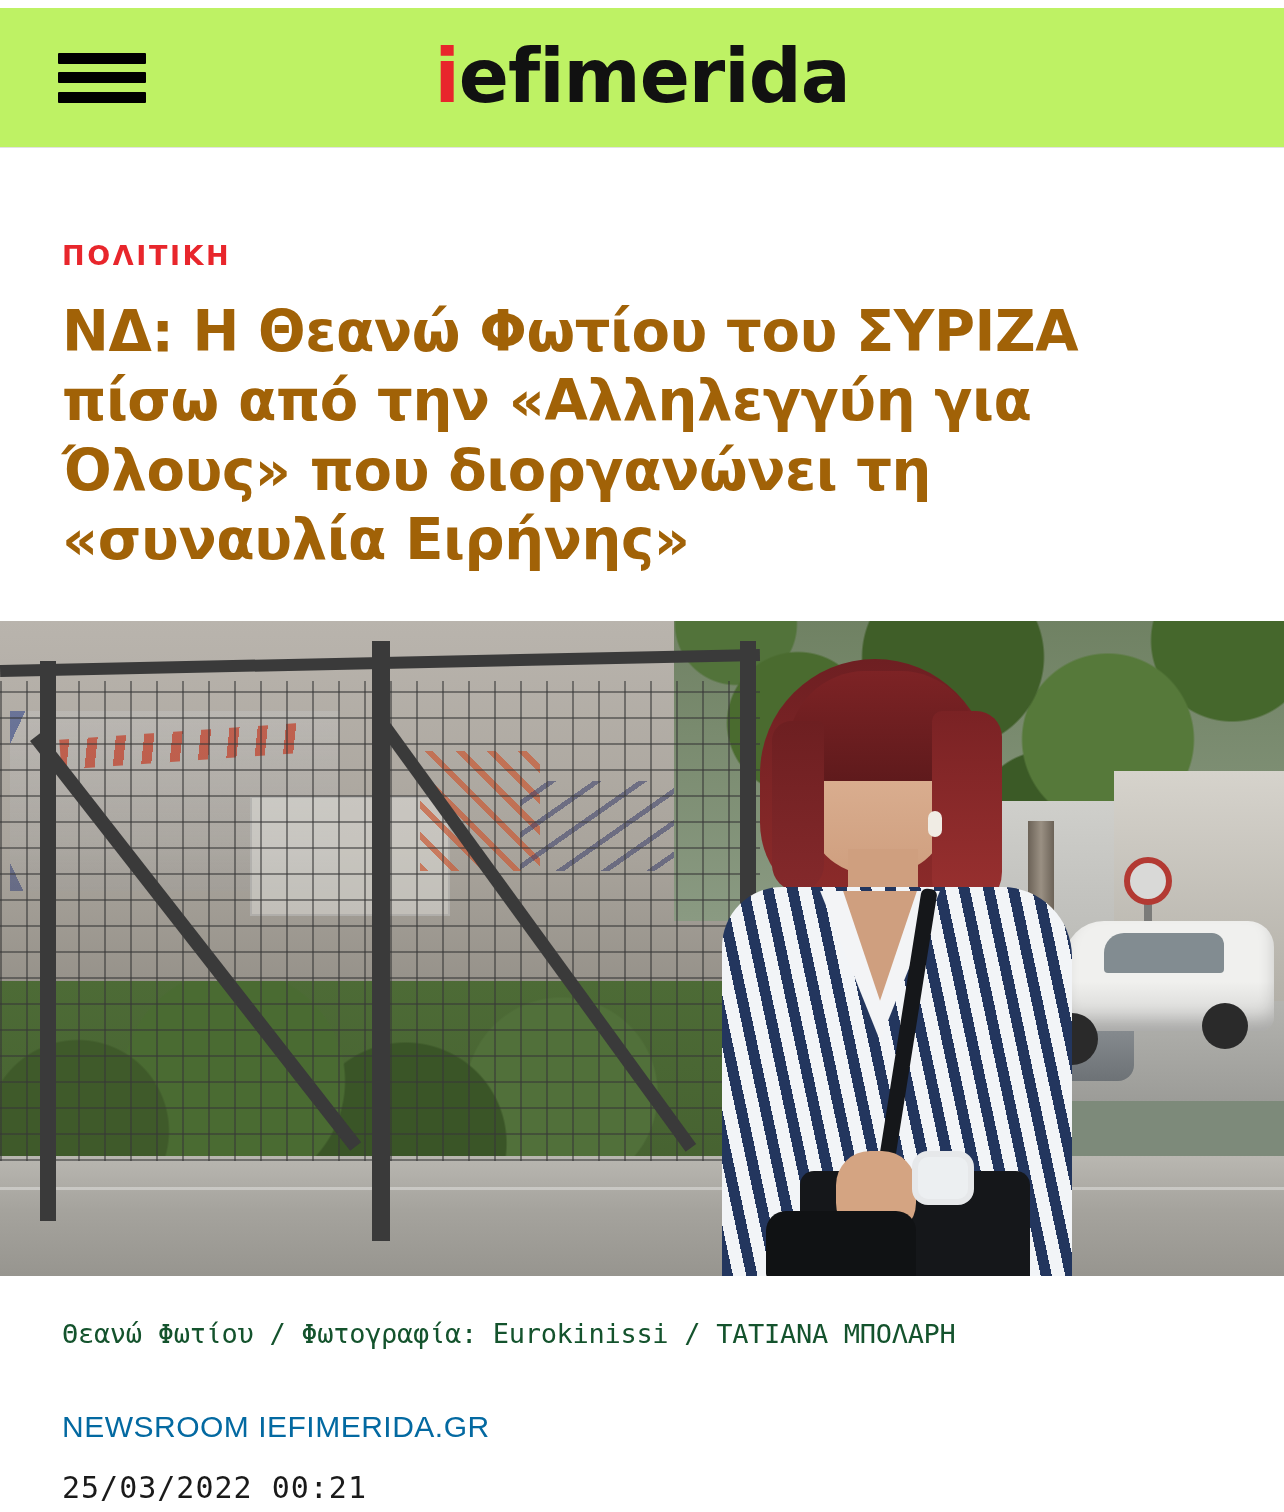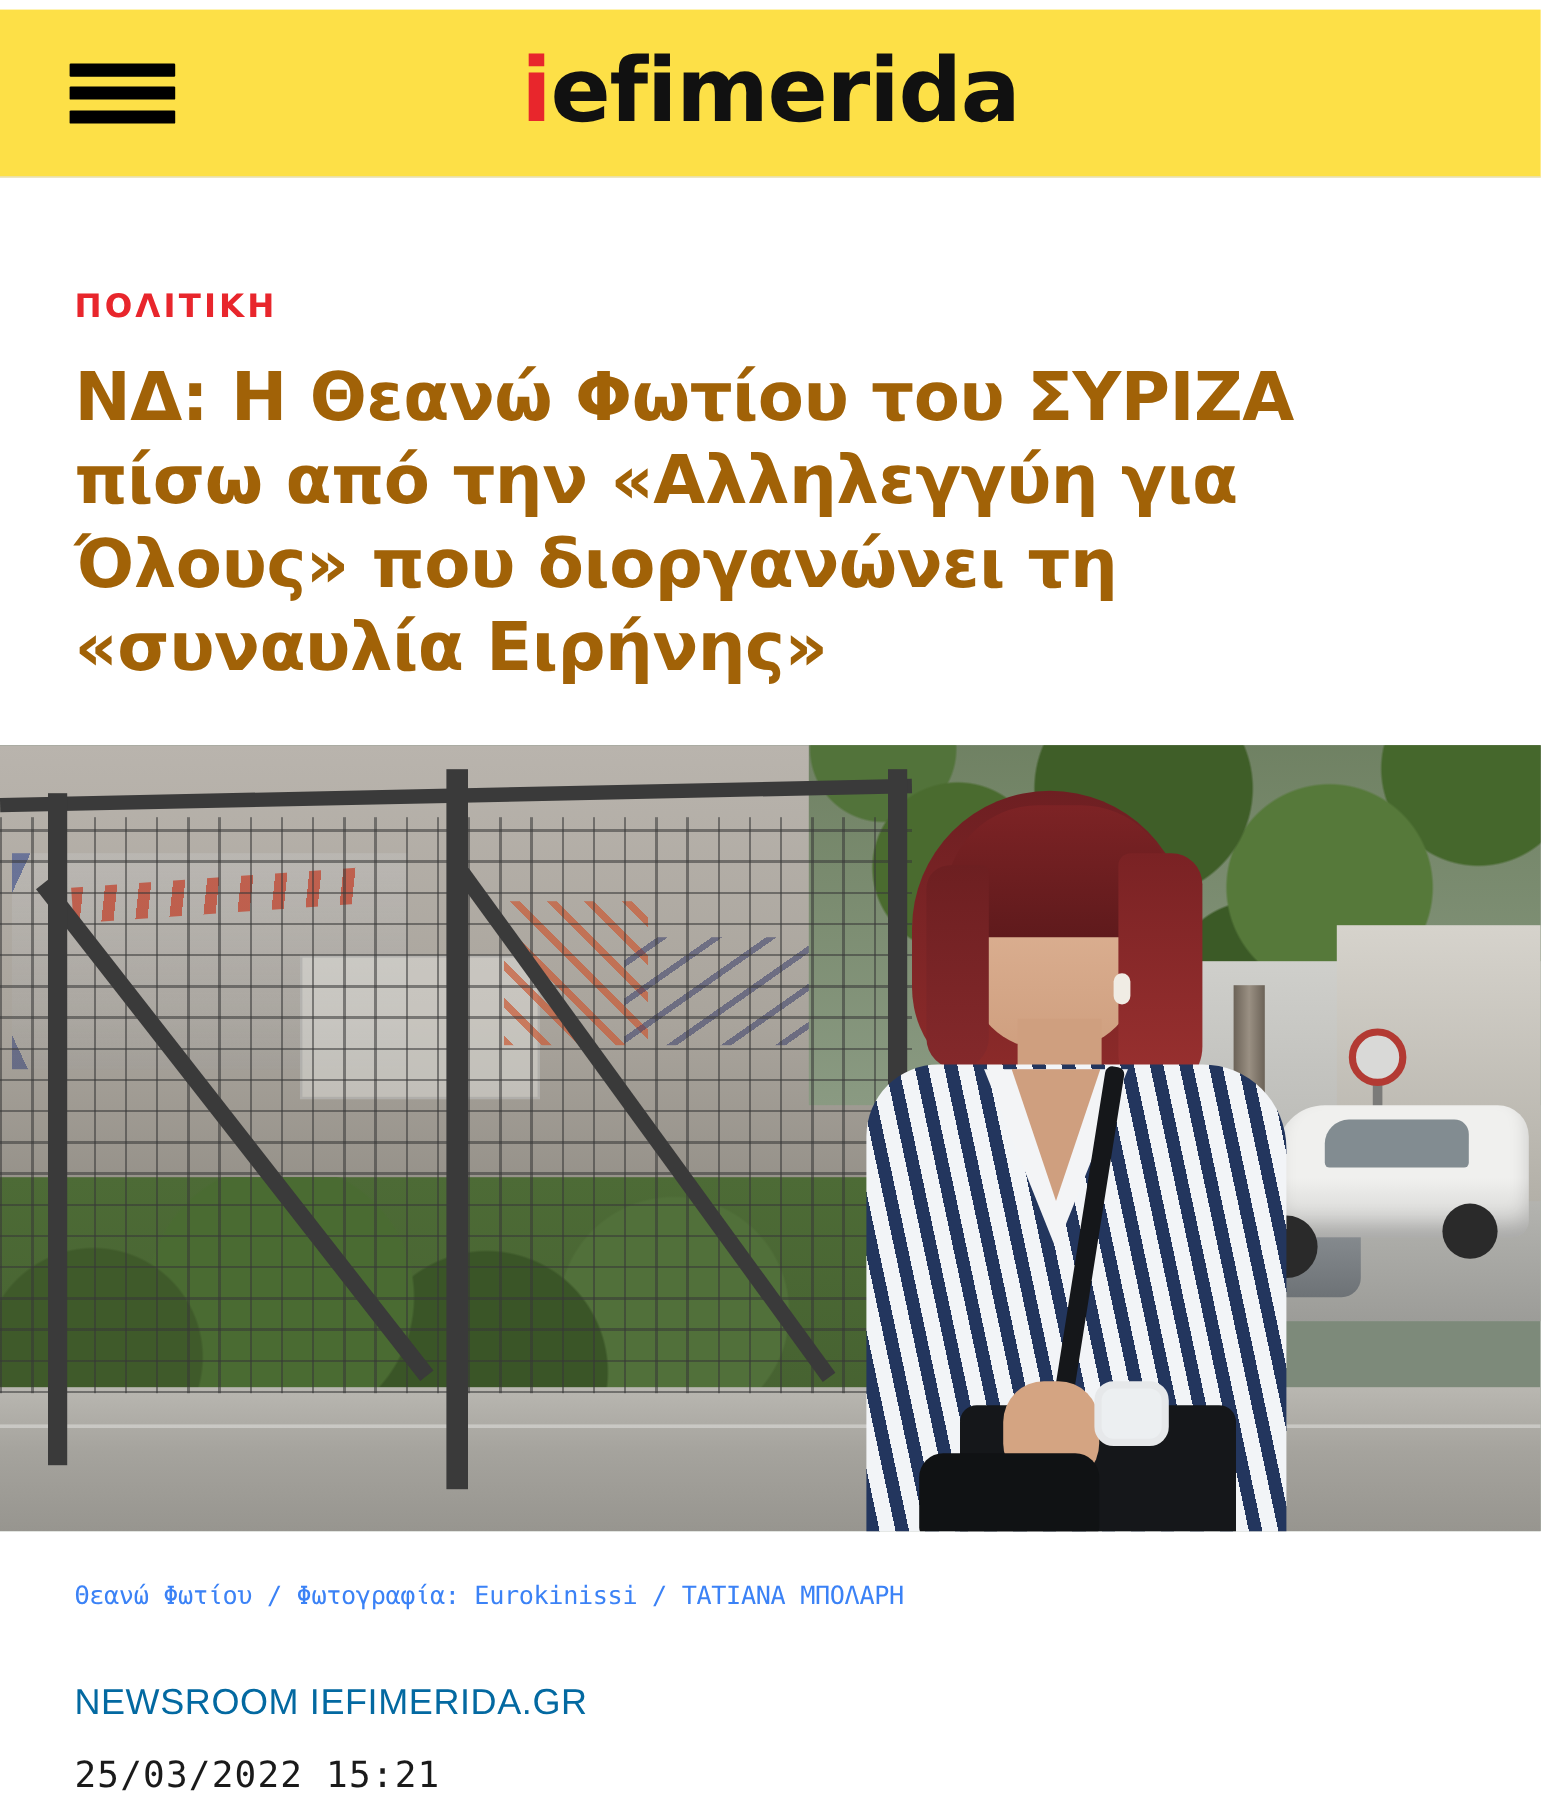--- a/index.html
+++ b/index.html
@@ -20,21 +20,21 @@
   .status-strip {
     height: 8px;
     background: #ffffff;
   }
   .site-header {
     position: relative;
     height: 140px;
     border-bottom: 1px solid #e2e2e2;
     display: flex;
     align-items: center;
-    background: #fde047;
+    background: #bef264;
   }
   .menu-button {
     position: absolute;
     left: 58px;
     top: 50%;
     transform: translateY(-50%);
     width: 88px;
     height: 62px;
     display: flex;
     flex-direction: column;
@@ -347,23 +347,23 @@
   .bag {
     position: absolute; left: 106px; top: 560px;
     width: 150px; height: 70px;
     background: #101214; border-radius: 20px 20px 8px 8px;
   }
 
   
   .caption {
     margin: 40px 62px 0 62px;
     font-family: "DejaVu Sans Mono", "Liberation Mono", monospace;
-    font-size: 21px;
+    font-size: 27px;
     line-height: 1.35;
-    color: #3b82f6;
+    color: #14532d;
     letter-spacing: -0.3px;
   }
   .byline {
     margin: 58px 62px 0 62px;
     font-family: Liberation Sans, sans-serif;
     font-size: 30px;
     letter-spacing: 0.5px;
     color: #0369a1;
     text-transform: uppercase;
   }
@@ -448,15 +448,15 @@
         <div class="watch"></div>
         <div class="bag"></div>
       </div>
     </div>
   </figure>
 
   <div class="caption">Θεανώ Φωτίου / Φωτογραφία: Eurokinissi / ΤΑΤΙΑΝΑ ΜΠΟΛΑΡΗ</div>
 
   <div class="byline">NEWSROOM IEFIMERIDA.GR</div>
 
-  <div class="timestamp">25/03/2022  15:21</div>
+  <div class="timestamp">25/03/2022  00:21</div>
 
 </main>
 
 </body></html>

